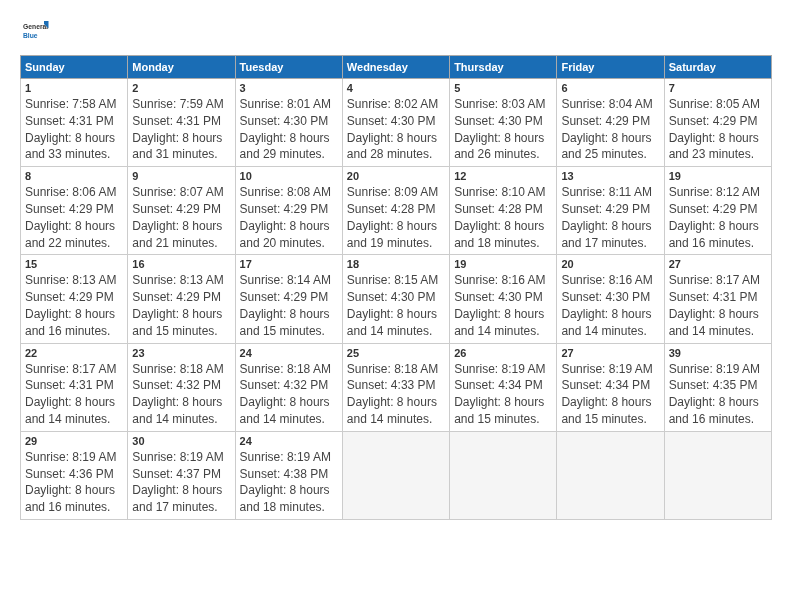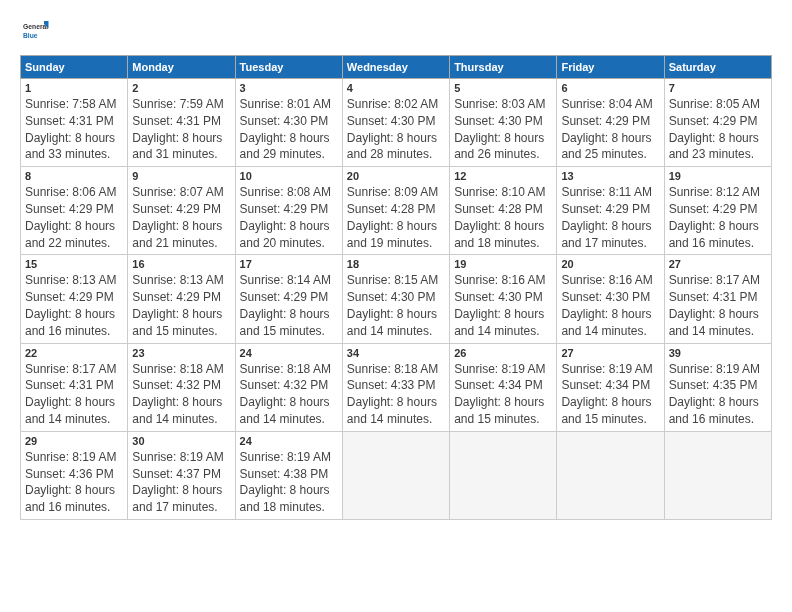--- a/index.html
+++ b/index.html
@@ -215,21 +215,21 @@
       </td>
           <td>
         <span class="day-num">23</span>
         <span class="day-info">Sunrise: 8:18 AM<br>Sunset: 4:32 PM<br>Daylight: 8 hours<br>and 14 minutes.</span>
       </td>
           <td>
         <span class="day-num">24</span>
         <span class="day-info">Sunrise: 8:18 AM<br>Sunset: 4:32 PM<br>Daylight: 8 hours<br>and 14 minutes.</span>
       </td>
           <td>
-        <span class="day-num">34</span>
+        <span class="day-num">25</span>
         <span class="day-info">Sunrise: 8:18 AM<br>Sunset: 4:33 PM<br>Daylight: 8 hours<br>and 14 minutes.</span>
       </td>
           <td>
         <span class="day-num">26</span>
         <span class="day-info">Sunrise: 8:19 AM<br>Sunset: 4:34 PM<br>Daylight: 8 hours<br>and 15 minutes.</span>
       </td>
           <td>
         <span class="day-num">27</span>
         <span class="day-info">Sunrise: 8:19 AM<br>Sunset: 4:34 PM<br>Daylight: 8 hours<br>and 15 minutes.</span>
       </td>

